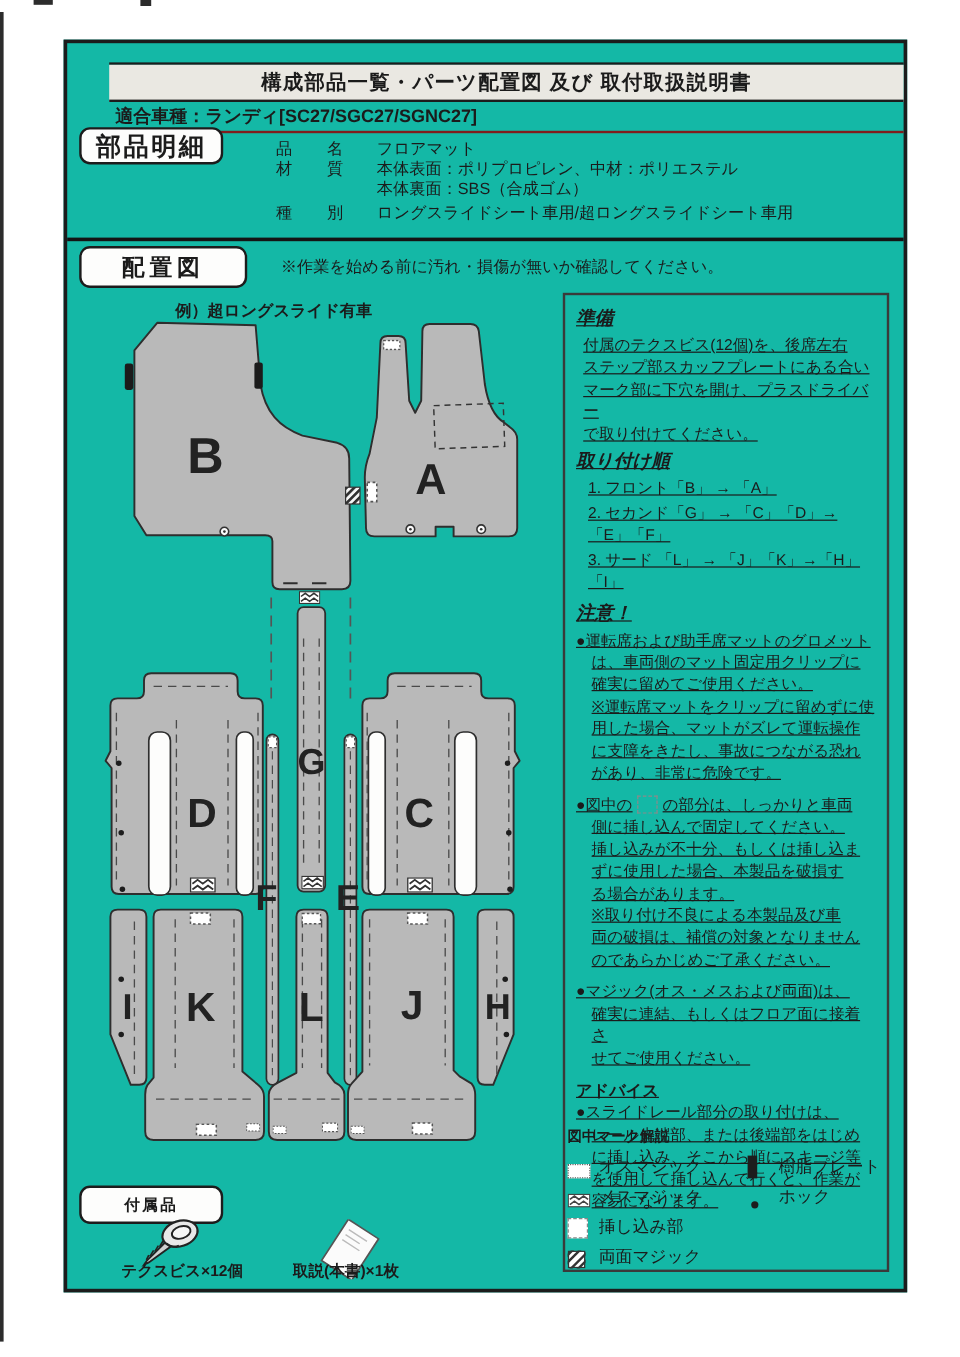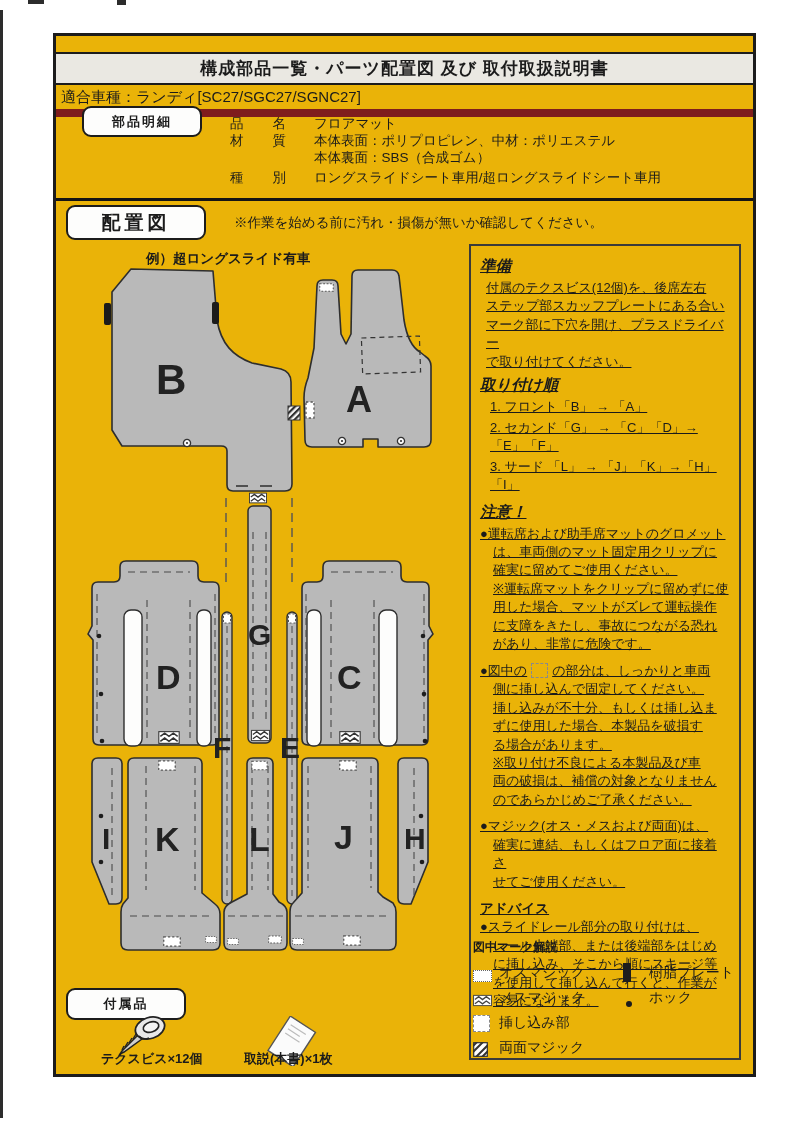--- a/index.html
+++ b/index.html
@@ -1,23 +1,23 @@
 <!DOCTYPE html>
 <html><head>
 <meta charset="utf-8">
 <style>
   html,body{margin:0;padding:0;background:#ffffff;}
   body{width:800px;height:1131px;position:relative;font-family:"Liberation Sans",sans-serif;color:#1b1b1b;}
   .artifact{position:absolute;background:#2c2c2c;}
-  .page{position:absolute;left:53px;top:33px;width:703px;height:1044px;border:3px solid #1c1c1c;background:#eab308;box-sizing:border-box;}
+  .page{position:absolute;left:53px;top:33px;width:703px;height:1044px;border:3px solid #1c1c1c;background:#14b8a6;box-sizing:border-box;padding-left:35px;}
   .blank-strip{height:16px;border-bottom:2px solid #1c1c1c;}
   .titlebar{height:29px;background:#eae8e2;border-bottom:2px solid #1c1c1c;display:flex;align-items:center;justify-content:center;font-size:17px;font-weight:bold;letter-spacing:1px;}
-  .vehiclebar{height:24px;border-bottom:8px solid #7f1d1d;display:flex;align-items:center;font-size:15px;font-weight:normal;padding-left:5px;text-align:center;}
+  .vehiclebar{height:24px;border-bottom:2px solid #7f1d1d;display:flex;align-items:center;font-size:15px;font-weight:bold;padding-left:5px;text-align:center;}
   .tab{position:absolute;border:2.5px solid #1c1c1c;border-radius:9px;background:#fdfdfc;display:flex;align-items:center;justify-content:center;font-weight:bold;}
-  .tab.parts{left:10px;top:70px;width:116px;height:27px;font-size:13px;letter-spacing:2px;margin-left:16px;}
+  .tab.parts{left:10px;top:70px;width:116px;height:27px;font-size:21px;letter-spacing:2px;}
   .tab.layout{left:10px;top:169px;width:136px;height:31px;font-size:19px;letter-spacing:4px;}
   .tab.acc{left:10px;top:952px;width:116px;height:28px;font-size:13px;letter-spacing:2px;}
   .parts-table{position:absolute;left:174px;top:79px;font-size:13.5px;line-height:17px;}
   .prow{display:flex;}
   .pkey{width:56px;display:flex;justify-content:space-between;margin-right:28px;}
   .divider{position:absolute;left:0;right:0;top:162px;height:3px;background:#141414;}
   .layout-note{position:absolute;left:178px;top:178px;font-size:13.5px;}
   .diagram{position:absolute;left:1px;top:207px;}
   .rbox{position:absolute;left:413px;top:208px;width:272px;height:816px;border:2px solid #3a3a3a;box-sizing:border-box;padding:6px 9px;font-size:13px;line-height:1.42;text-decoration:underline;}
   .h-it{font-weight:bold;font-style:italic;font-size:15.5px;margin:3px 0 2px 0;}

